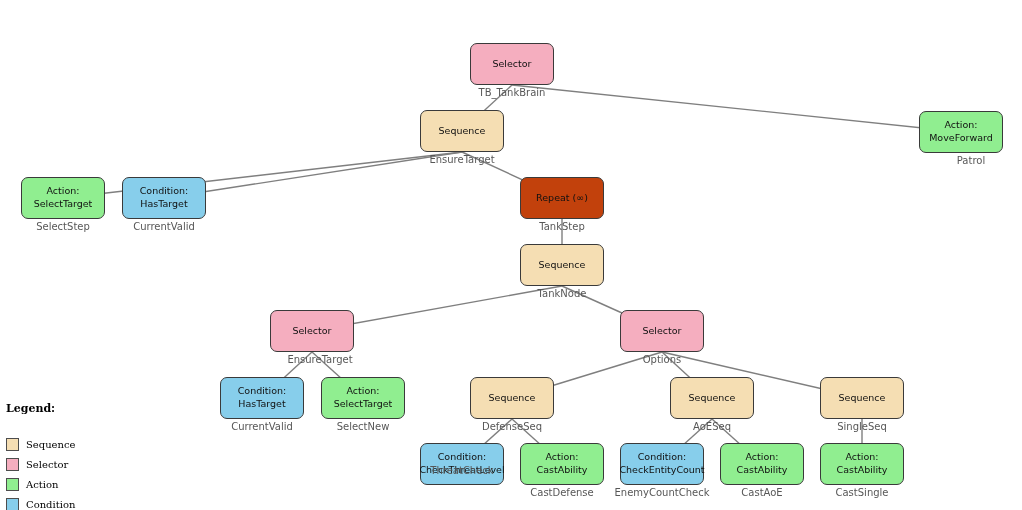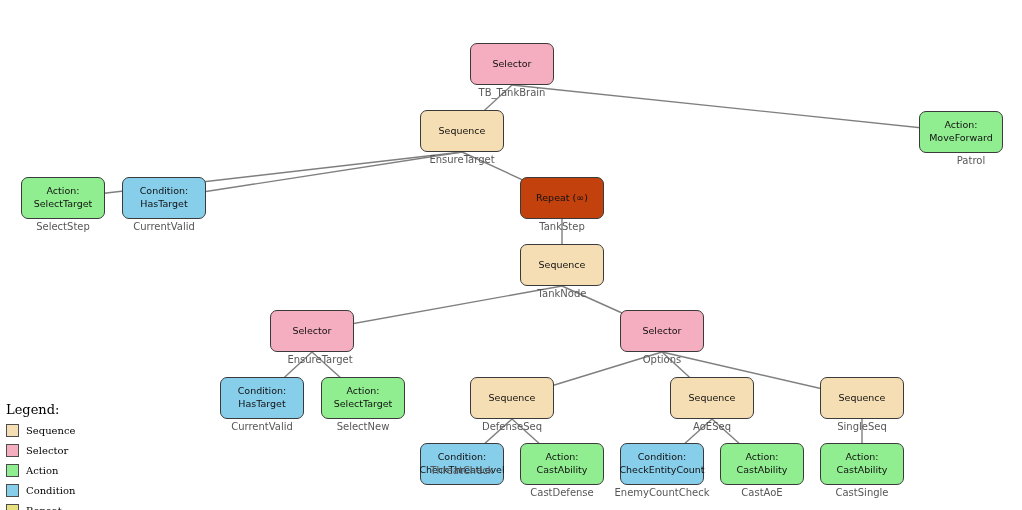--- a/index.html
+++ b/index.html
@@ -9,21 +9,21 @@
          font-size:12px;font-weight:bold;color:#000;}
   svg.edges{position:absolute;left:0;top:0;width:1022px;height:510px;}
   .node{position:absolute;width:84px;height:42px;box-sizing:border-box;
         border:1.5px solid #3A3A3A;border-radius:7px;
         display:flex;align-items:center;justify-content:center;text-align:center;
         font-size:9.5px;line-height:1.32;color:#111;white-space:pre-line;}
   .caption{position:absolute;transform:translateX(-50%);font-size:10px;color:#575757;
            white-space:nowrap;}
   .legend{position:absolute;left:6px;top:402px;
           font-family:"DejaVu Serif","Liberation Serif",serif;}
-  .legend-title{font-size:13px;font-weight:normal;color:#000;margin:0 0 3px 0;}
+  .legend-title{font-size:11px;font-weight:bold;color:#000;margin:0 0 19px 0;}
   .legend-item{display:flex;align-items:center;height:20px;}
   .legend-swatch{width:13px;height:13px;border:1px solid #4d4d4d;margin-right:7px;
                  box-sizing:border-box;}
   .legend-label{font-size:10px;color:#000;}
 </style>
 </head>
 <body>
 
 <div class="canvas">
   <svg class="edges" xmlns="http://www.w3.org/2000/svg">

